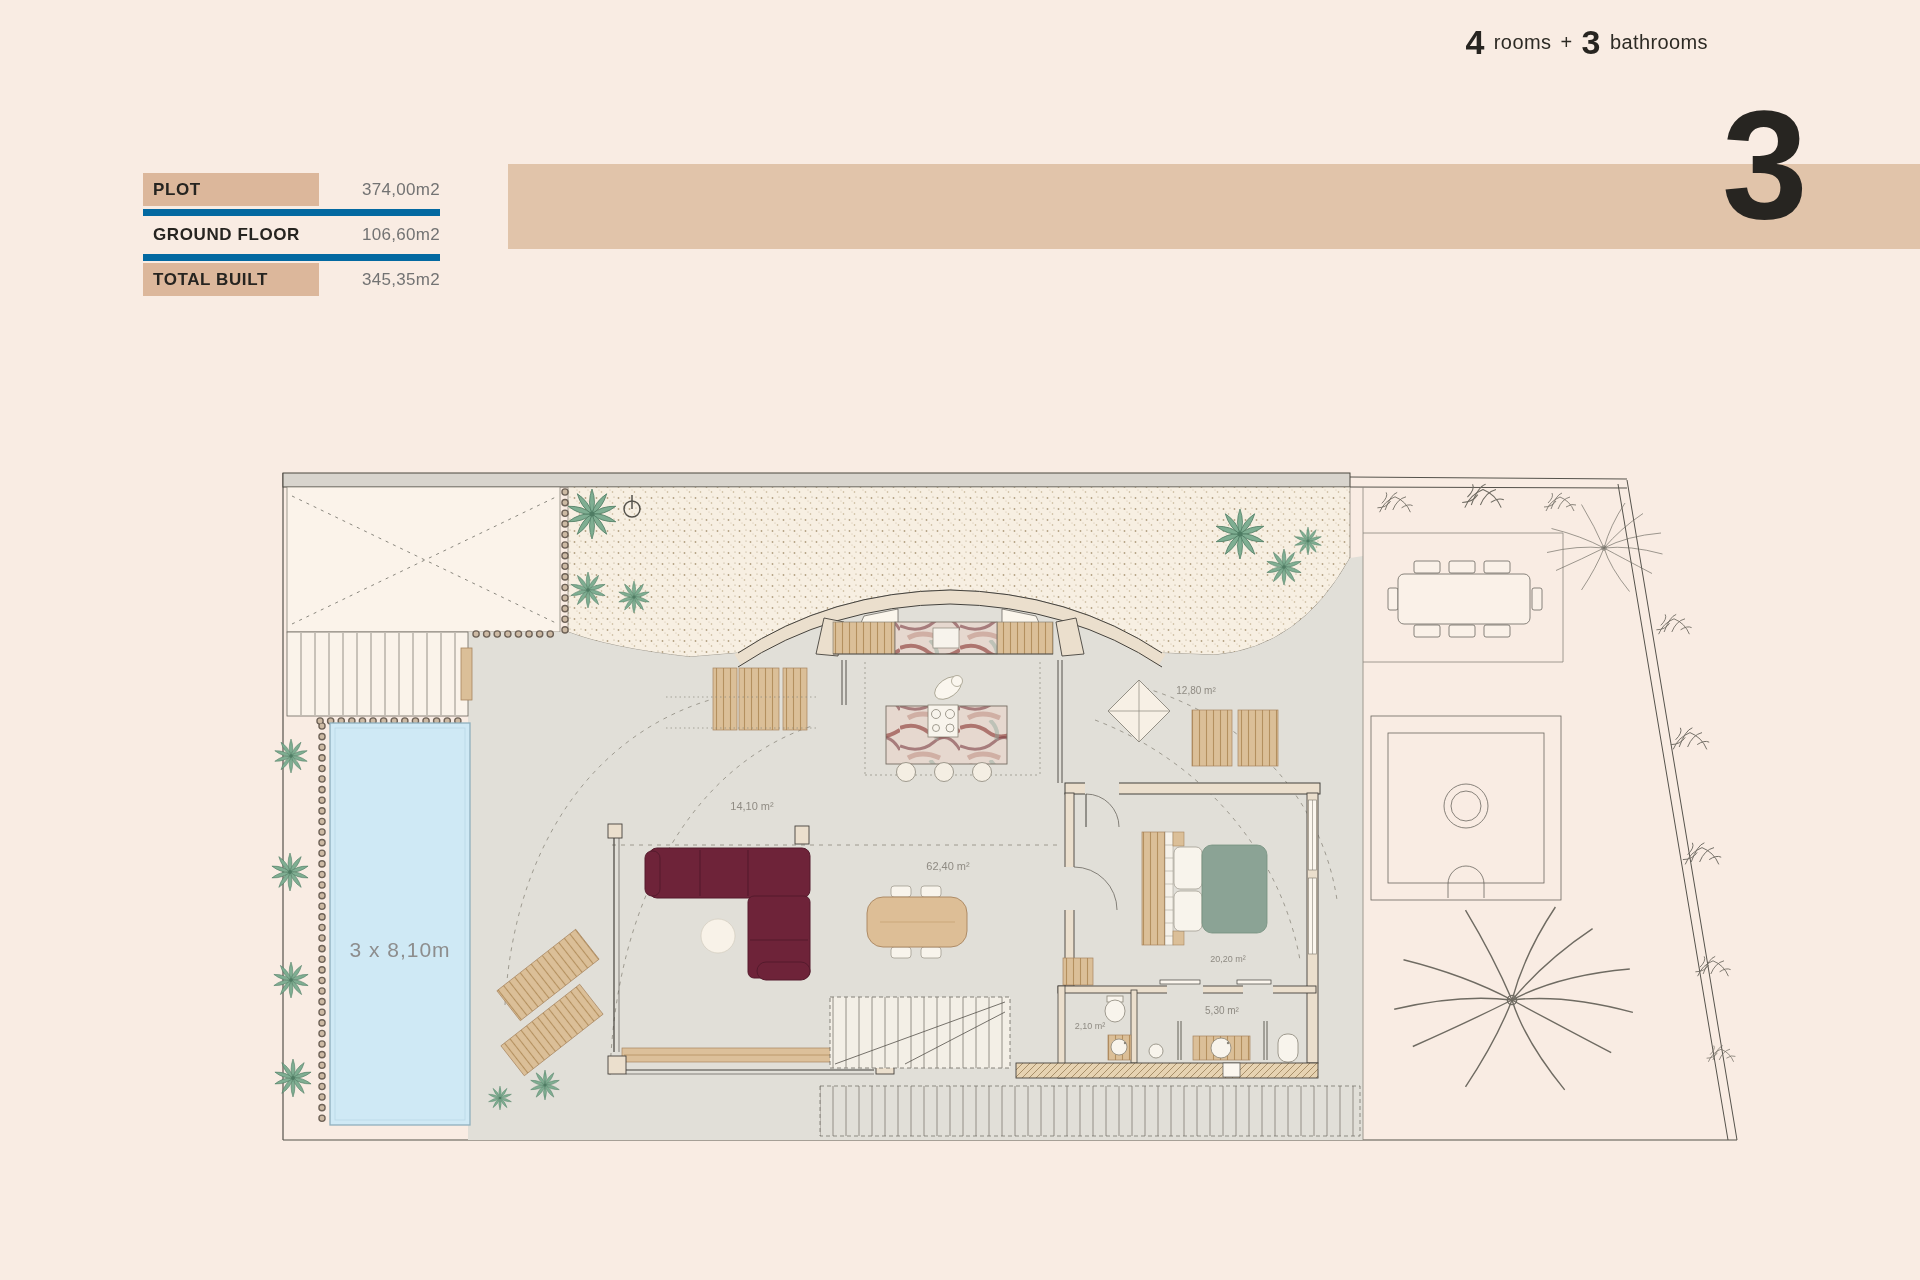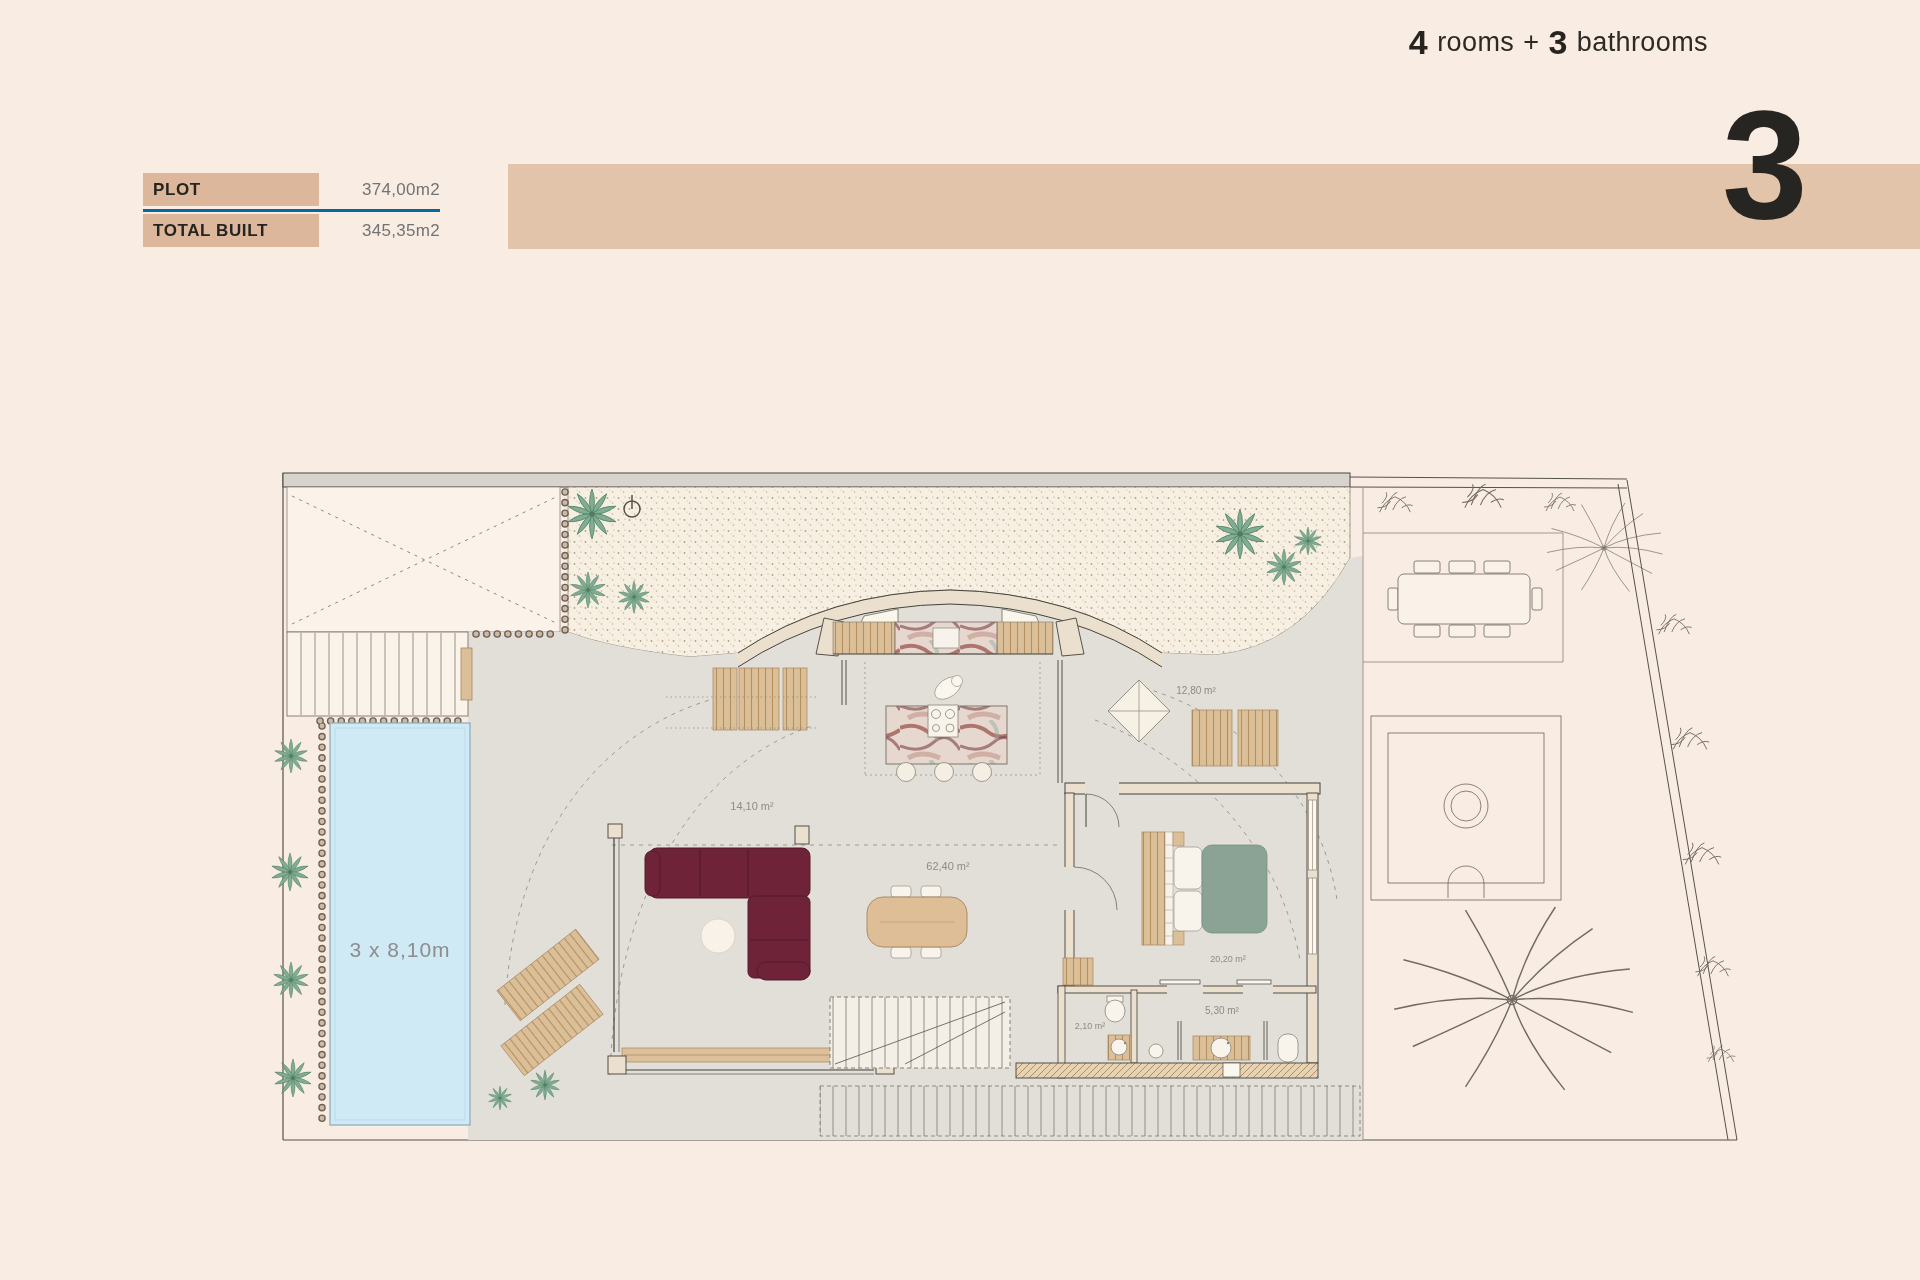--- a/index.html
+++ b/index.html
@@ -2,27 +2,27 @@
 <html><head>
 <meta charset="utf-8">
 <style>
   html,body{margin:0;padding:0;}
   body{width:1920px;height:1280px;position:relative;overflow:hidden;background:#f9ece3;
        font-family:"Liberation Sans",sans-serif;color:#2d2a25;}
   
   .band{position:absolute;left:508px;top:164px;right:0;height:85px;background:#e1c4aa;}
   .band-text{position:absolute;right:212px;top:0;height:85px;display:flex;align-items:center;gap:9px;}
   .band-text .num{font-size:34px;font-weight:700;letter-spacing:.5px;color:#272420;}
-  .band-text .word{font-size:27px;font-weight:500;letter-spacing:.4px;color:#2d2a24;}
+  .band-text .word{font-size:20px;font-weight:500;letter-spacing:.4px;color:#2d2a24;}
   .unit-number{position:absolute;left:1722px;top:88px;font-size:154px;font-weight:700;
                line-height:1;color:#272521;letter-spacing:-2px;}
   
   .areas{position:absolute;left:143px;top:171px;width:297px;}
   .trow{position:relative;height:38px;display:flex;align-items:center;justify-content:space-between;
-        border-bottom:3px solid #0369a1;}
+        border-bottom:7px solid #0369a1;}
   .trow:last-child{border-bottom:none;gap:8px;}
   .trow .hlbox{position:absolute;left:0;top:2px;bottom:3px;width:176px;background:#dcb79b;}
   .tlabel{position:relative;z-index:1;padding-left:10px;font-size:17px;font-weight:700;
           letter-spacing:.6px;color:#262420;}
   .tvalue{position:relative;z-index:1;font-size:17px;font-weight:400;color:#737373;letter-spacing:.3px;}
   
   svg.plan{position:absolute;left:0;top:0;width:1920px;height:1280px;}
   text.arealbl{fill:#8f8b83;font-family:"Liberation Sans",sans-serif;}
   text.poollbl{fill:#8d8d8d;font-family:"Liberation Sans",sans-serif;letter-spacing:1px;}
 </style>
@@ -37,20 +37,24 @@
   <span class="num">3</span>
   <span class="word">bathrooms</span>
 </div>
 <div class="unit-number">3</div>
 
 <div class="areas">
   <div class="trow">
     <span class="hlbox"></span>
     <span class="tlabel">PLOT</span>
     <span class="tvalue">374,00m2</span>
+  </div>
+  <div class="trow">
+    <span class="tlabel">GROUND FLOOR</span>
+    <span class="tvalue">106,60m2</span>
   </div>
   <div class="trow">
     <span class="hlbox"></span>
     <span class="tlabel">TOTAL BUILT</span>
     <span class="tvalue">345,35m2</span>
   </div>
 </div>
 
 <svg class="plan" viewBox="0 0 1920 1280">
   <defs>

